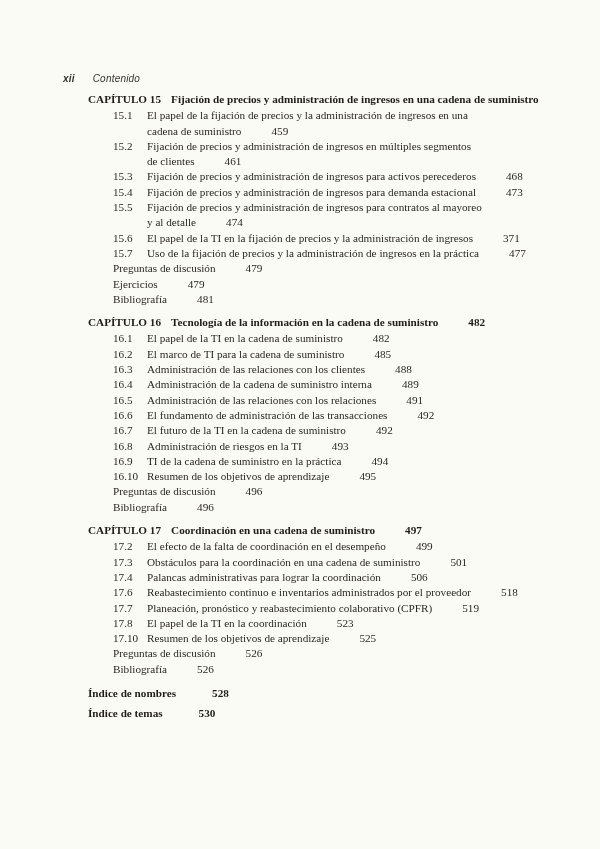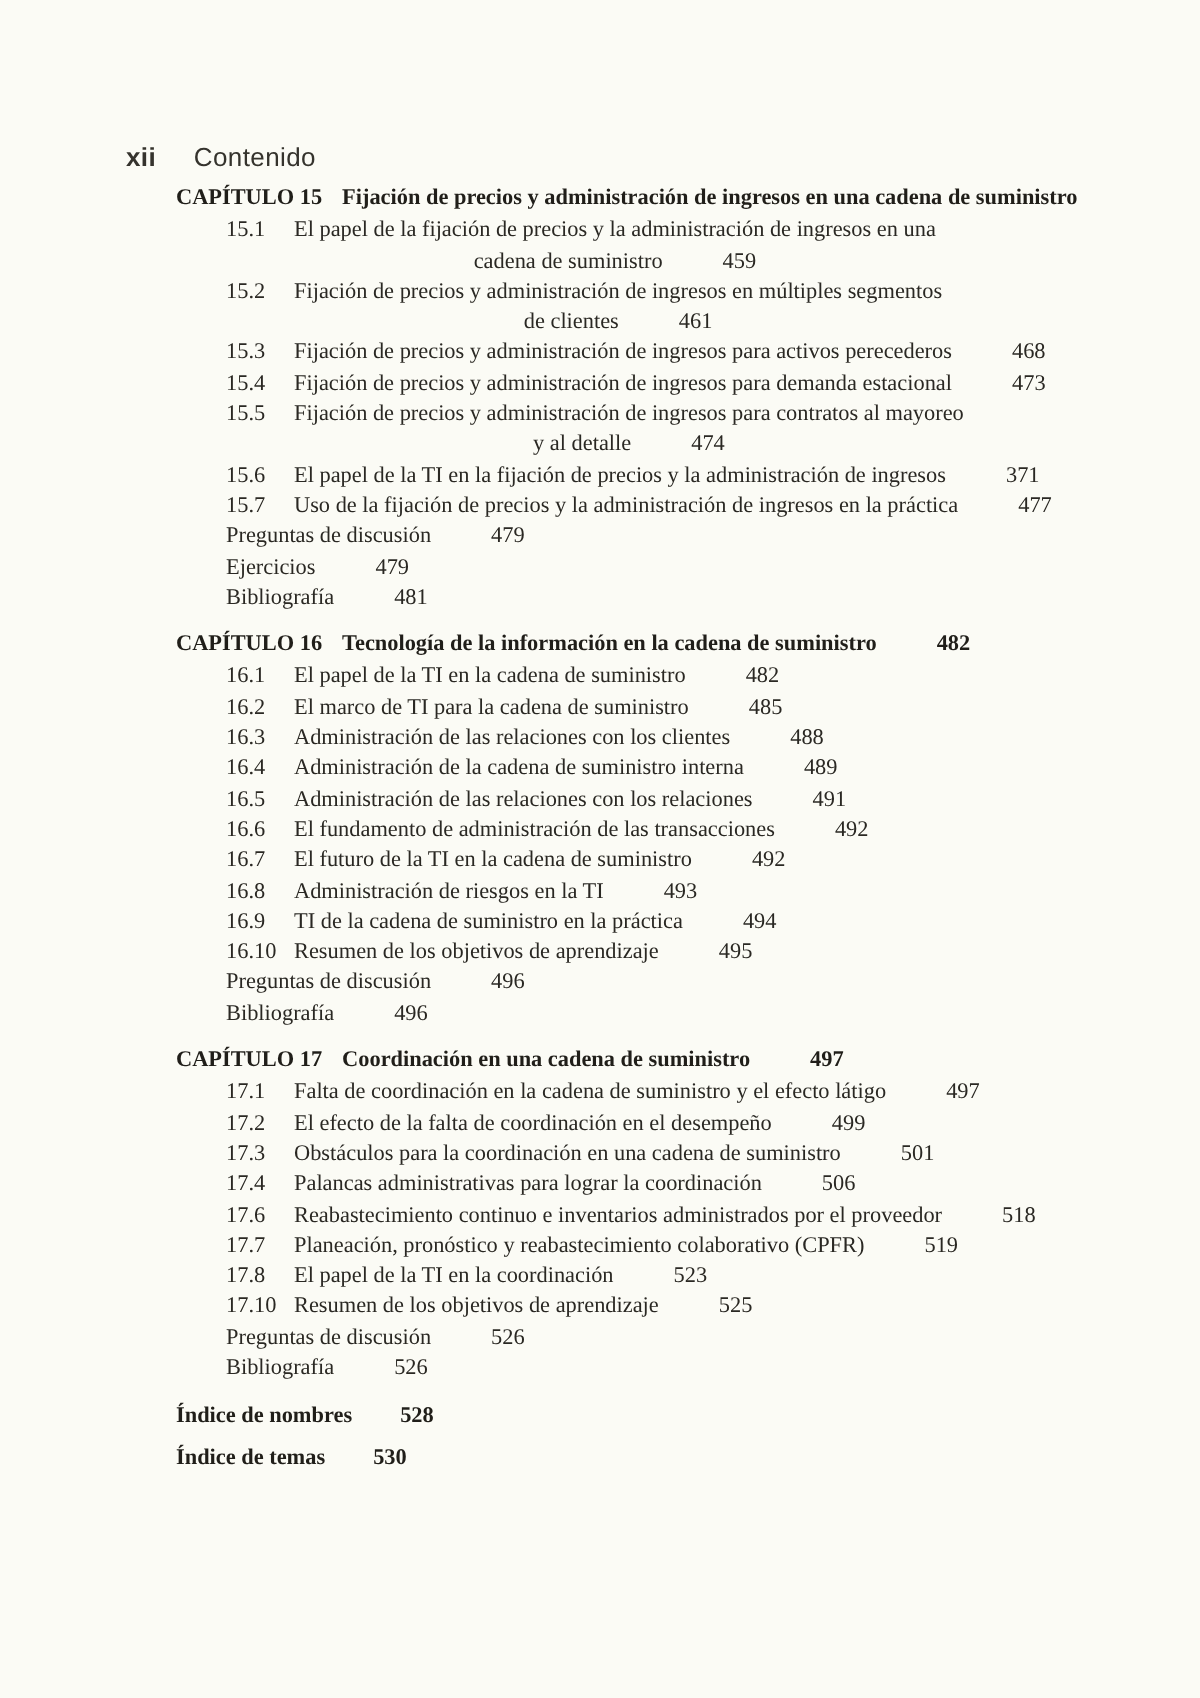--- a/index.html
+++ b/index.html
@@ -19,24 +19,25 @@
     font-family: "Liberation Serif", serif;
     color: #2a2823;
     font-size: 11.2px;
     line-height: 15.3px;
   }
   .running-head {
     position: absolute;
     left: 63px;
     top: 71px;
     font-family: "Liberation Sans", sans-serif;
-    font-size: 13px;
+    font-size: 10px;
     letter-spacing: 0.2px;
     color: #35332d;
     white-space: nowrap;
+    font-style: italic;
   }
   .folio {
     font-weight: 700;
     margin-right: 15px;
   }
   .toc {
     position: absolute;
     left: 88px;
     top: 92px;
     width: 500px;
@@ -59,30 +60,30 @@
   }
   .num {
     display: inline-block;
     width: 34px;
     vertical-align: top;
   }
   .body {
     display: inline-block;
     vertical-align: top;
   }
-  .cont { display: block; text-align: center; }
+  .cont { display: block; }
   .pg { margin-left: 30px; }
   .backmatter { margin-top: 9px; }
   .bm-line {
     font-weight: 700;
     color: #201e19;
     margin-top: 5px;
     white-space: nowrap;
   }
-  .bm-page { margin-left: 24px; }
+  .bm-page { margin-left: 36px; }
 </style>
 </head>
 <body style="background: rgb(251, 251, 245);">
 
 <div class="page" style="color: rgb(42, 40, 35);">
   <header class="running-head">
     <span class="folio">xii</span>
     <span class="head-title">Contenido</span>
   </header>
   <main class="toc" id="toc">
@@ -114,21 +115,20 @@
           <div class="entry"><span class="num">16.8</span><span class="body"><span class="t">Administración de riesgos en la TI</span><span class="pg">493</span></span></div>
           <div class="entry"><span class="num">16.9</span><span class="body"><span class="t">TI de la cadena de suministro en la práctica</span><span class="pg">494</span></span></div>
           <div class="entry"><span class="num">16.10</span><span class="body"><span class="t">Resumen de los objetivos de aprendizaje</span><span class="pg">495</span></span></div>
           <div class="entry no-num"><span class="body"><span class="t">Preguntas de discusión</span><span class="pg">496</span></span></div>
           <div class="entry no-num"><span class="body"><span class="t">Bibliografía</span><span class="pg">496</span></span></div>
         </div>
       </section>
       <section class="chapter">
         <div class="chapter-heading"><span class="ch-label">CAPÍTULO 17</span><span class="ch-title">Coordinación en una cadena de suministro</span><span class="ch-page">497</span></div>
         <div class="entries">
-          <div class="entry"><span class="num">17.1</span><span class="body"><span class="t">Falta de coordinación en la cadena de suministro y el efecto látigo</span><span class="pg">497</span></span></div>
           <div class="entry"><span class="num">17.2</span><span class="body"><span class="t">El efecto de la falta de coordinación en el desempeño</span><span class="pg">499</span></span></div>
           <div class="entry"><span class="num">17.3</span><span class="body"><span class="t">Obstáculos para la coordinación en una cadena de suministro</span><span class="pg">501</span></span></div>
           <div class="entry"><span class="num">17.4</span><span class="body"><span class="t">Palancas administrativas para lograr la coordinación</span><span class="pg">506</span></span></div>
           <div class="entry"><span class="num">17.6</span><span class="body"><span class="t">Reabastecimiento continuo e inventarios administrados por el proveedor</span><span class="pg">518</span></span></div>
           <div class="entry"><span class="num">17.7</span><span class="body"><span class="t">Planeación, pronóstico y reabastecimiento colaborativo (CPFR)</span><span class="pg">519</span></span></div>
           <div class="entry"><span class="num">17.8</span><span class="body"><span class="t">El papel de la TI en la coordinación</span><span class="pg">523</span></span></div>
           <div class="entry"><span class="num">17.10</span><span class="body"><span class="t">Resumen de los objetivos de aprendizaje</span><span class="pg">525</span></span></div>
           <div class="entry no-num"><span class="body"><span class="t">Preguntas de discusión</span><span class="pg">526</span></span></div>
           <div class="entry no-num"><span class="body"><span class="t">Bibliografía</span><span class="pg">526</span></span></div>
         </div>

